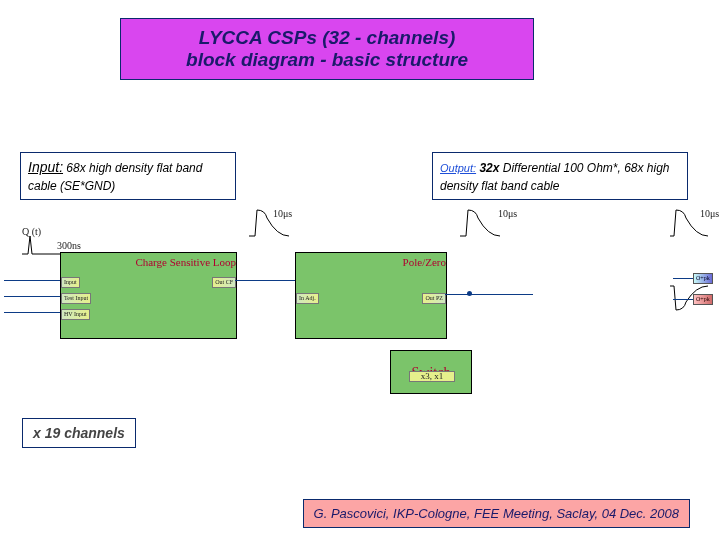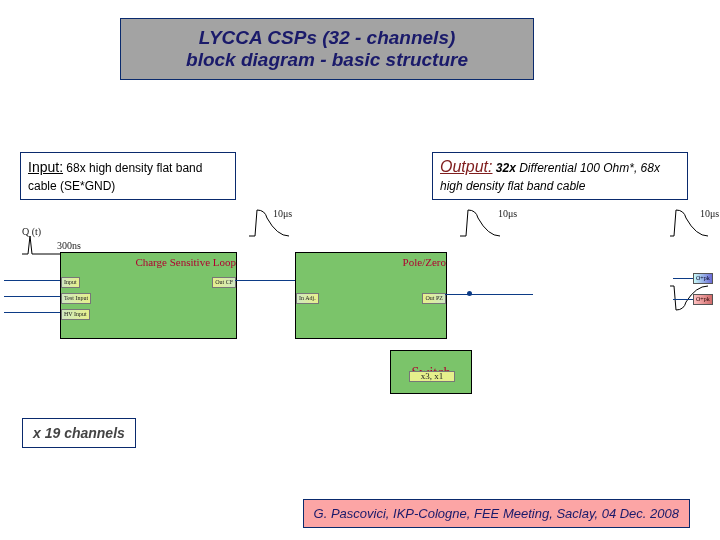--- a/index.html
+++ b/index.html
@@ -11,21 +11,21 @@
     background: #fff;
     position: relative;
     overflow: hidden;
   }
   .header-box {
     position: absolute;
     top: 18px;
     left: 120px;
     width: 380px;
     border: 1.5px solid #0a2a6d;
-    background: #a3a3a3;
+    background: #d946ef;
     padding: 8px 16px;
     text-align: center;
   }
   .header-box .line1 {
     font-size: 19px;
     font-weight: bold;
     font-style: italic;
     color: #1a1a6a;
   }
   .header-box .line2 {
@@ -34,20 +34,21 @@
     font-style: italic;
     color: #1a1a6a;
   }
   .input-box {
     position: absolute;
     top: 152px;
     left: 20px;
     width: 200px;
     border: 1px solid #0a2a6d;
     padding: 5px 7px;
+    font-style: italic;
   }
   .input-box .label {
     text-decoration: underline;
     font-size: 14px;
     color: #000;
   }
   .input-box .rest {
     font-size: 12px;
     color: #000;
   }
@@ -55,22 +56,22 @@
     position: absolute;
     top: 152px;
     right: 32px;
     width: 240px;
     border: 1px solid #0a2a6d;
     padding: 5px 7px;
     font-style: italic;
   }
   .output-box .label {
     text-decoration: underline;
-    font-size: 16px;
-    color: #7f1d1d;
+    font-size: 11px;
+    color: #1d4ed8;
   }
   .output-box .rest {
     font-size: 12px;
     color: #000;
   }
 
   .diagram-area {
     position: absolute;
     top: 200px;
     left: 0;

